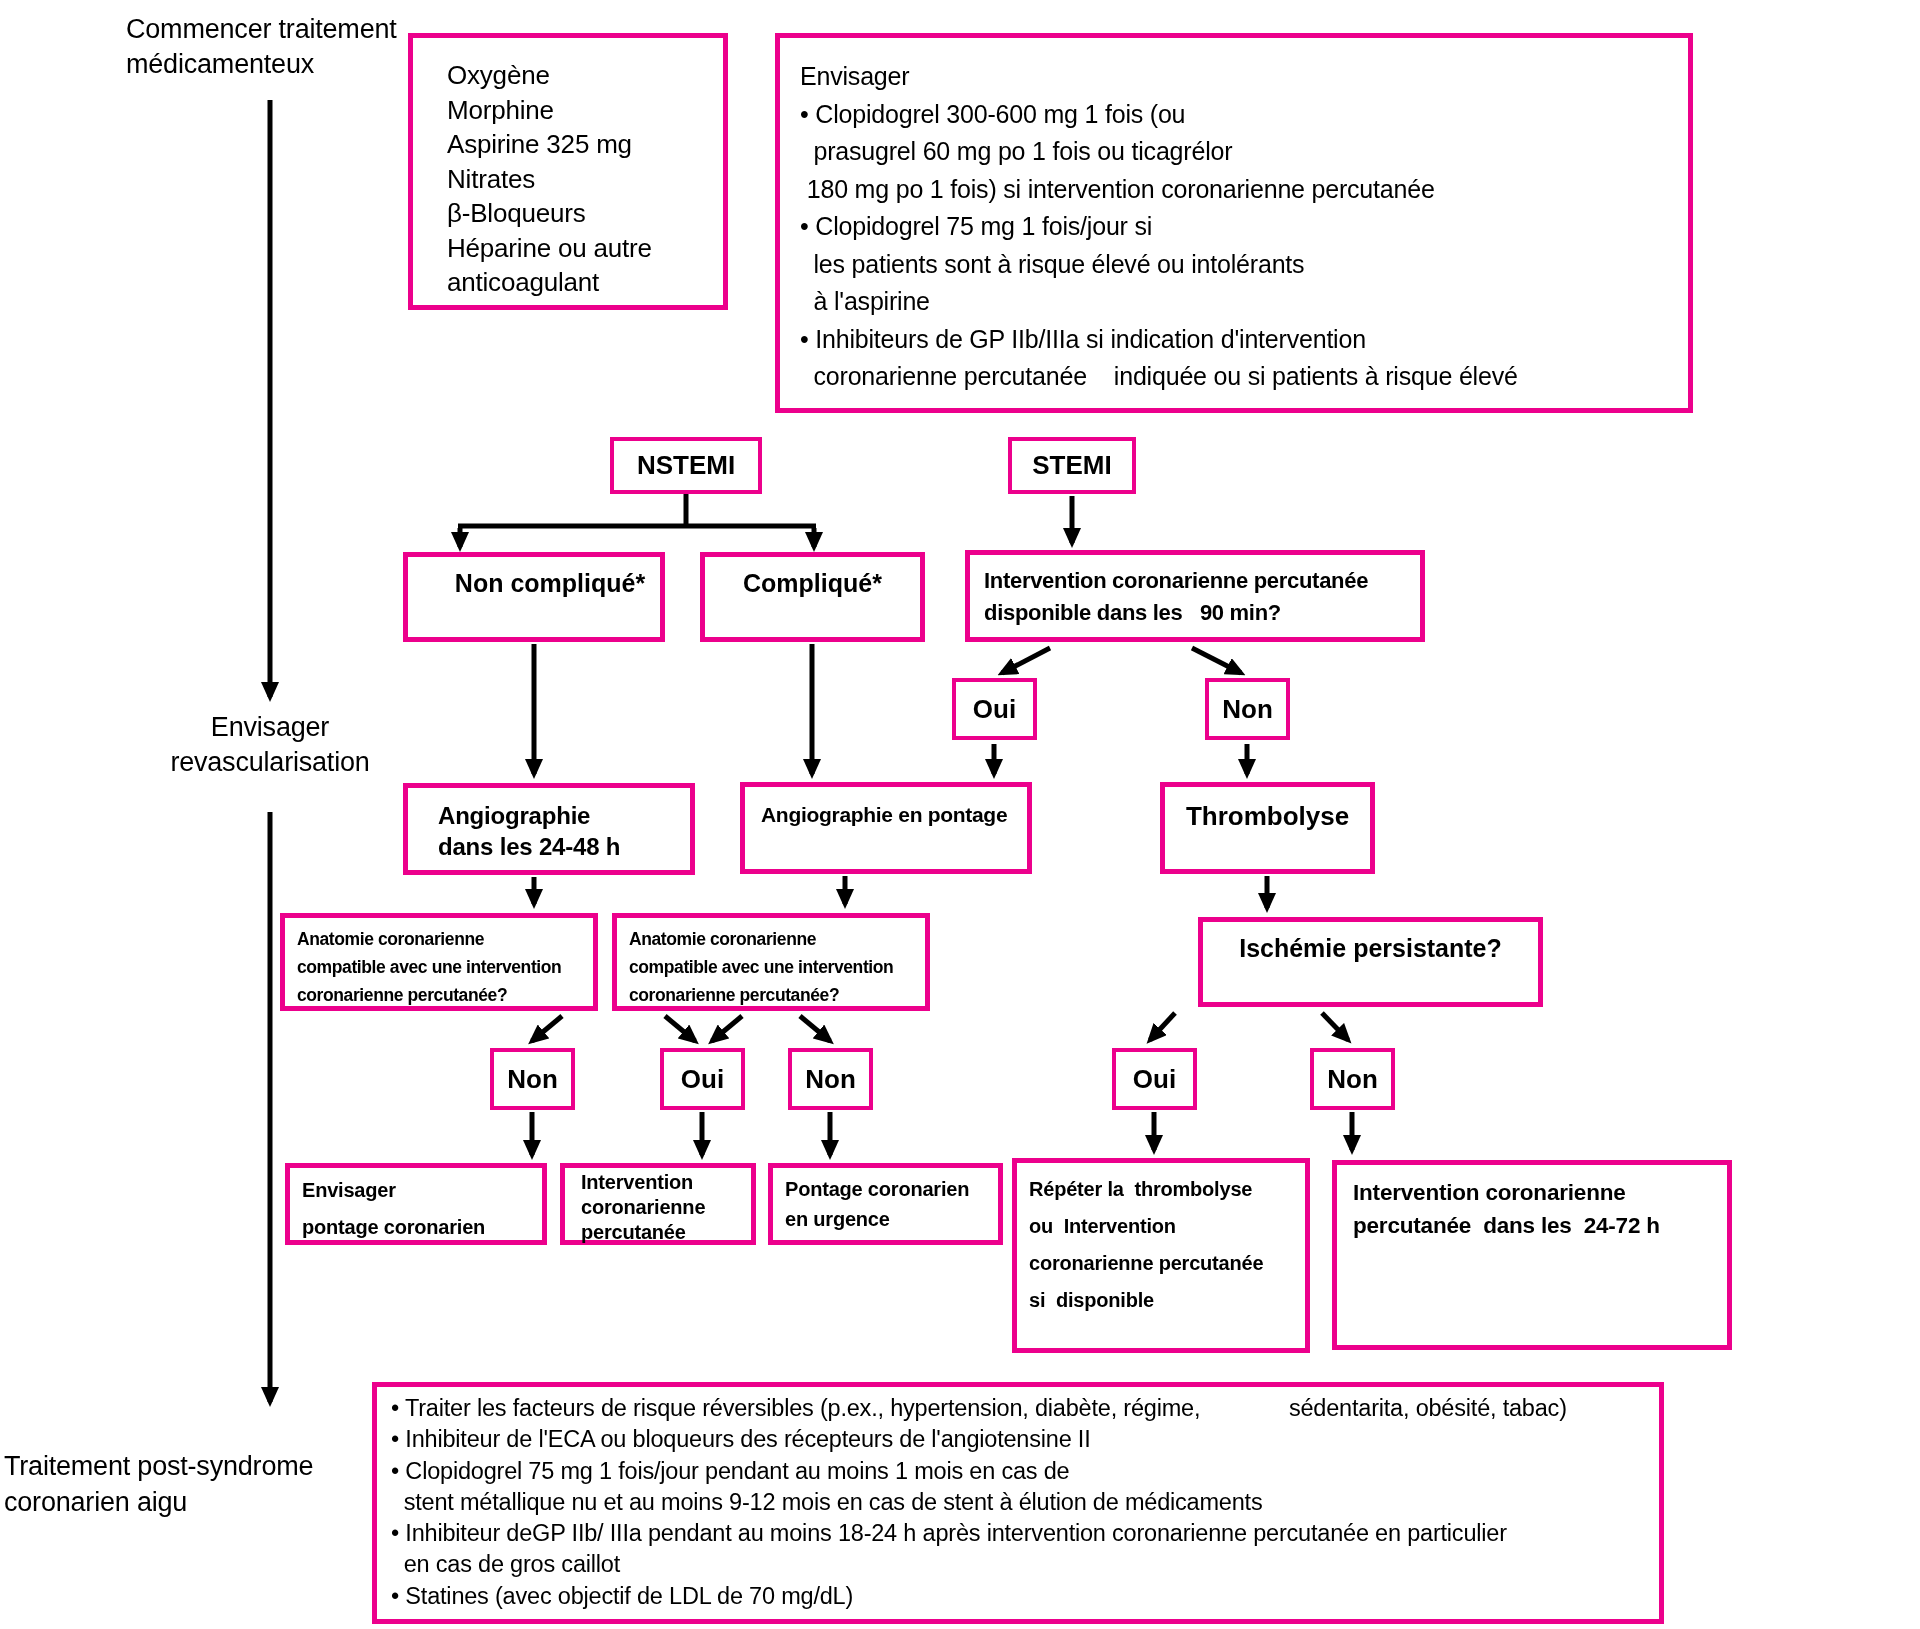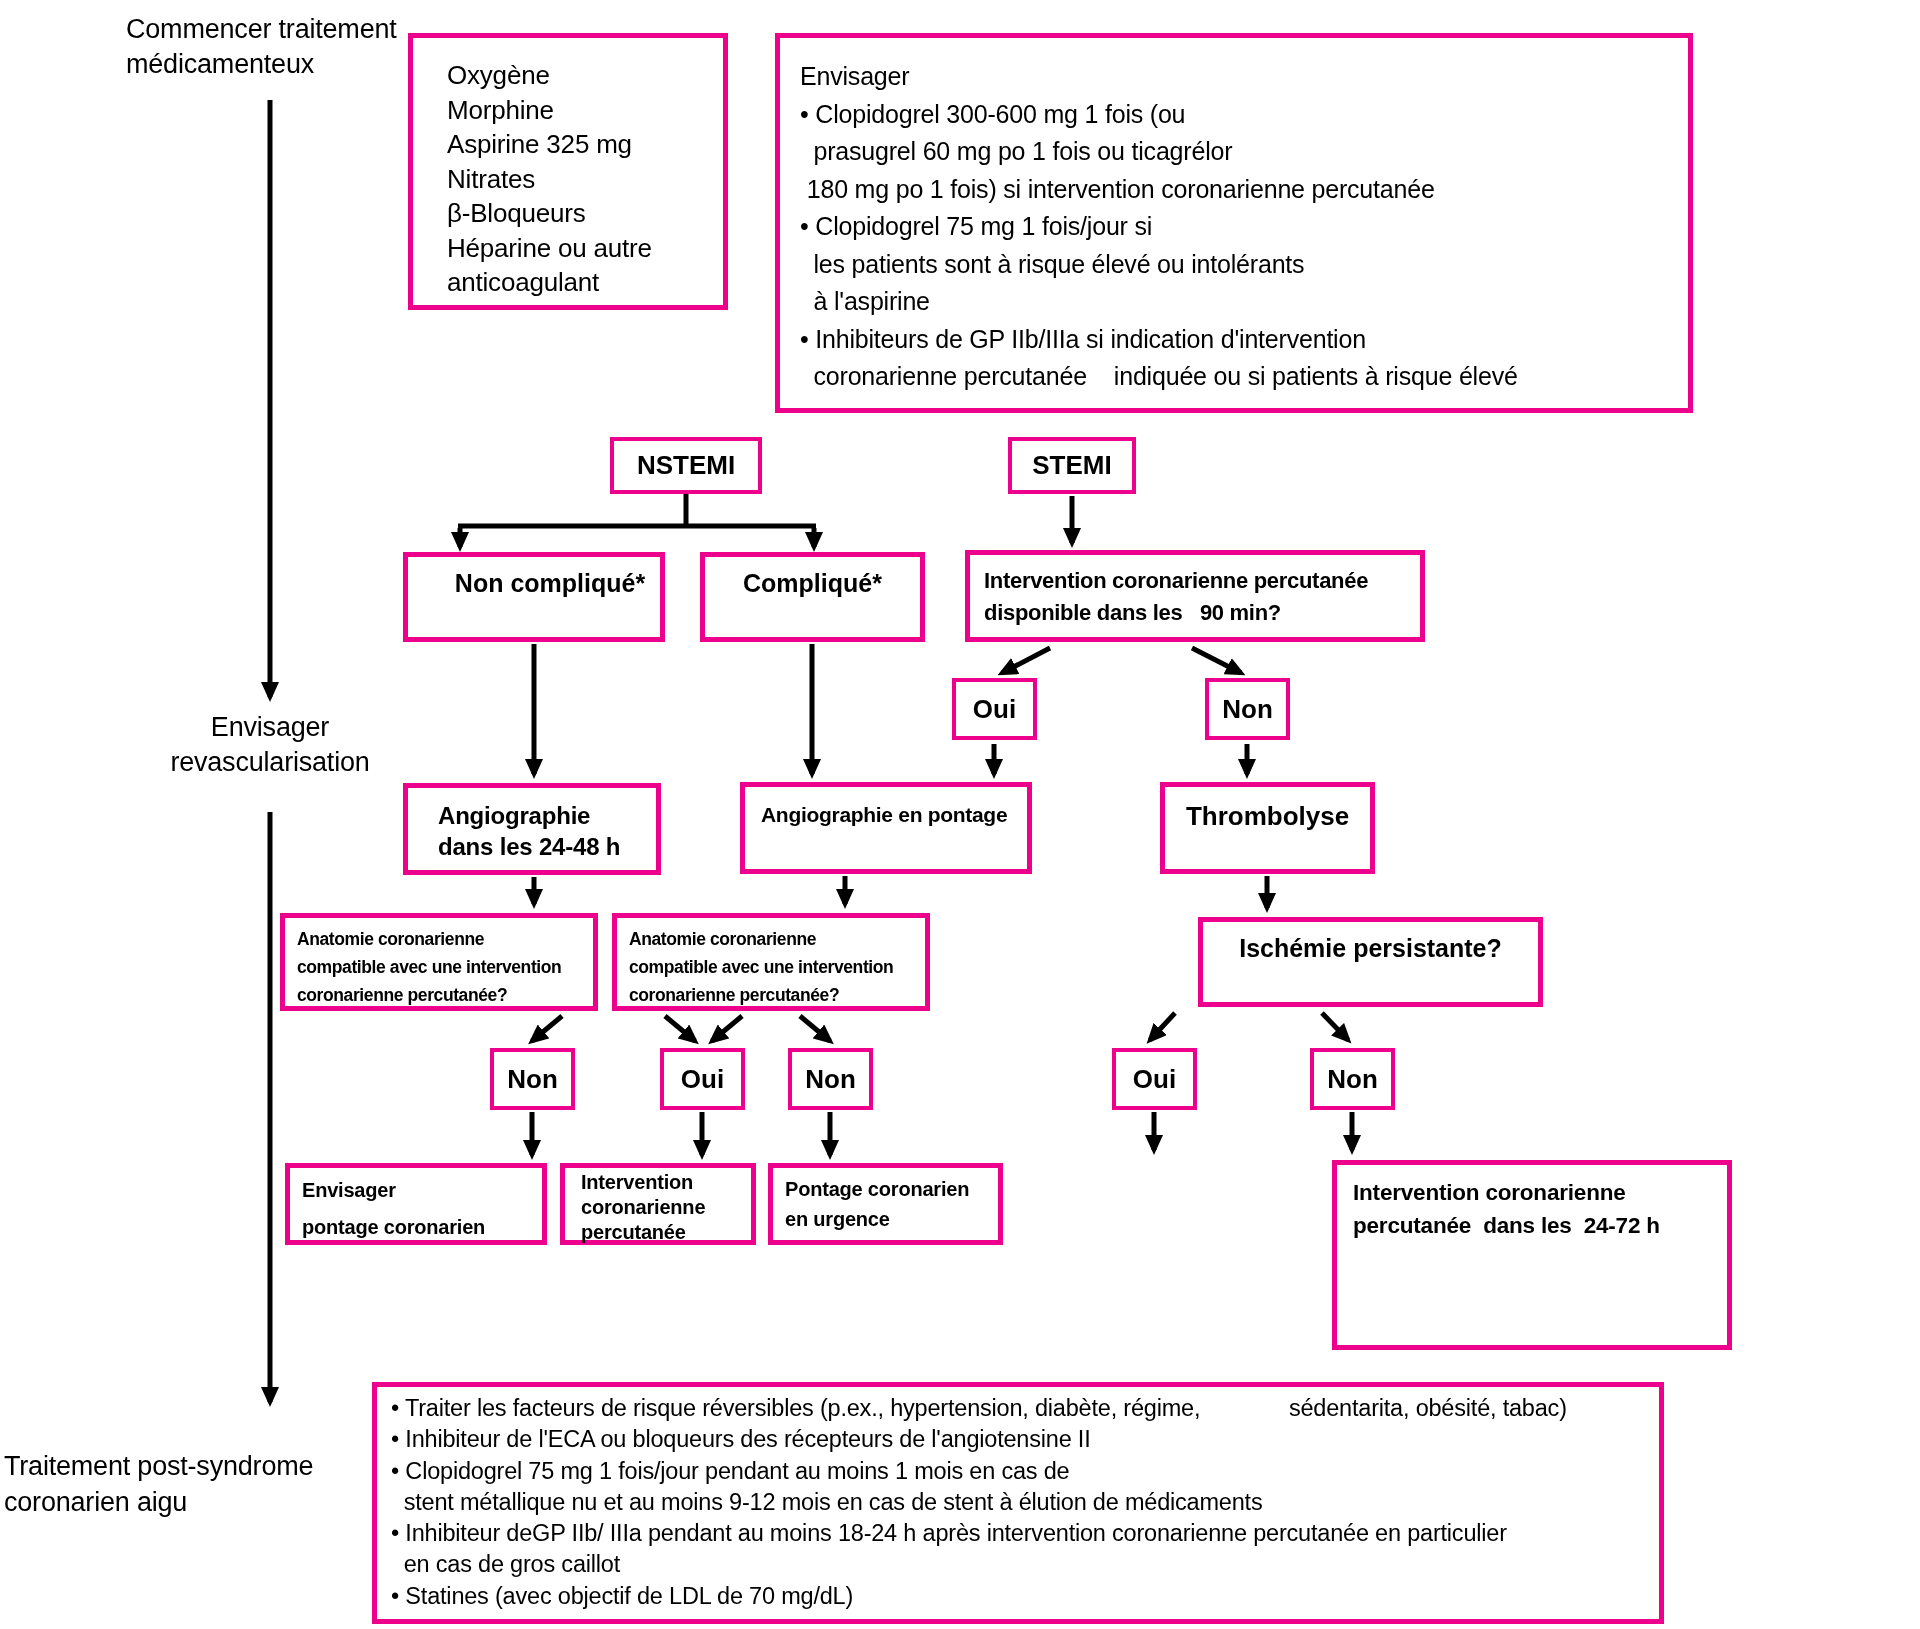--- a/index.html
+++ b/index.html
@@ -84,21 +84,21 @@
   <div class="box thin flexc bold" style="left:1008px; top:437px; width:128px; height:57px; font-size:26px;">STEMI</div>
 
   <div class="box center bold" style="left:403px; top:552px; width:262px; height:90px; padding-top:12px; font-size:25px;padding-left:32px;">Non compliqué*</div>
   <div class="box center bold" style="left:700px; top:552px; width:225px; height:90px; padding-top:12px; font-size:25px;">Compliqué*</div>
   <div class="box txt bold" style="left:965px; top:550px; width:460px; height:92px; padding:10px 12px 0 14px; font-size:22px; letter-spacing:-0.3px; line-height:1.45;">Intervention coronarienne percutanée
 disponible dans les   90 min?</div>
 
   <div class="box thin flexc bold" style="left:952px; top:678px; width:85px; height:62px; font-size:26px;">Oui</div>
   <div class="box thin flexc bold" style="left:1205px; top:678px; width:85px; height:62px; font-size:26px;">Non</div>
 
-  <div class="box txt bold" style="left:403px; top:783px; width:258px; height:92px; padding:12px 0 0 30px; font-size:24px; line-height:1.3;">Angiographie
+  <div class="box txt bold" style="left:403px; top:783px; width:292px; height:92px; padding:12px 0 0 30px; font-size:24px; line-height:1.3;">Angiographie
 dans les 24-48 h</div>
   <div class="box txt bold" style="left:740px; top:782px; width:292px; height:92px; padding:14px 0 0 16px; font-size:21px; letter-spacing:-0.3px;">Angiographie en pontage</div>
   <div class="box center bold" style="left:1160px; top:782px; width:215px; height:92px; padding-top:14px; font-size:26px;">Thrombolyse</div>
 
   <div class="box txt bold" style="left:280px; top:913px; width:318px; height:98px; padding:7px 0 0 12px; font-size:17.5px; letter-spacing:-0.4px; line-height:1.6;">Anatomie coronarienne
 compatible avec une intervention
 coronarienne percutanée?</div>
   <div class="box txt bold" style="left:612px; top:913px; width:318px; height:98px; padding:7px 0 0 12px; font-size:17.5px; letter-spacing:-0.4px; line-height:1.6;">Anatomie coronarienne
 compatible avec une intervention
 coronarienne percutanée?</div>
@@ -110,20 +110,24 @@
   <div class="box thin flexc bold" style="left:1112px; top:1048px; width:85px; height:62px; font-size:26px;">Oui</div>
   <div class="box thin flexc bold" style="left:1310px; top:1048px; width:85px; height:62px; font-size:26px;">Non</div>
 
   <div class="box txt bold" style="left:285px; top:1163px; width:262px; height:82px; padding:4px 0 0 12px; font-size:20px; line-height:1.85;">Envisager
 pontage coronarien</div>
   <div class="box txt bold" style="left:560px; top:1163px; width:196px; height:82px; padding:2px 0 0 16px; font-size:20px; line-height:1.25;">Intervention
 coronarienne
 percutanée</div>
   <div class="box txt bold" style="left:768px; top:1163px; width:235px; height:82px; padding:6px 0 0 12px; font-size:20px; line-height:1.5;">Pontage coronarien
 en urgence</div>
+  <div class="box txt bold" style="left:1012px; top:1158px; width:298px; height:195px; padding:8px 0 0 12px; font-size:20px; line-height:1.85;">Répéter la  thrombolyse
+ou  Intervention
+coronarienne percutanée
+si  disponible</div>
   <div class="box txt bold" style="left:1332px; top:1160px; width:400px; height:190px; padding:12px 0 0 16px; font-size:22.5px; line-height:1.45;">Intervention coronarienne
 percutanée  dans les  24-72 h</div>
 
   <div class="box txt" style="left:372px; top:1382px; width:1292px; height:242px; padding:6px 8px 0 14px; font-size:23.5px; line-height:1.33;">• Traiter les facteurs de risque réversibles (p.ex., hypertension, diabète, régime,              sédentarita, obésité, tabac)
 • Inhibiteur de l'ECA ou bloqueurs des récepteurs de l'angiotensine II
 • Clopidogrel 75 mg 1 fois/jour pendant au moins 1 mois en cas de
   stent métallique nu et au moins 9-12 mois en cas de stent à élution de médicaments
 • Inhibiteur deGP IIb/ IIIa pendant au moins 18-24 h après intervention coronarienne percutanée en particulier
   en cas de gros caillot
 • Statines (avec objectif de LDL de 70 mg/dL)</div>

